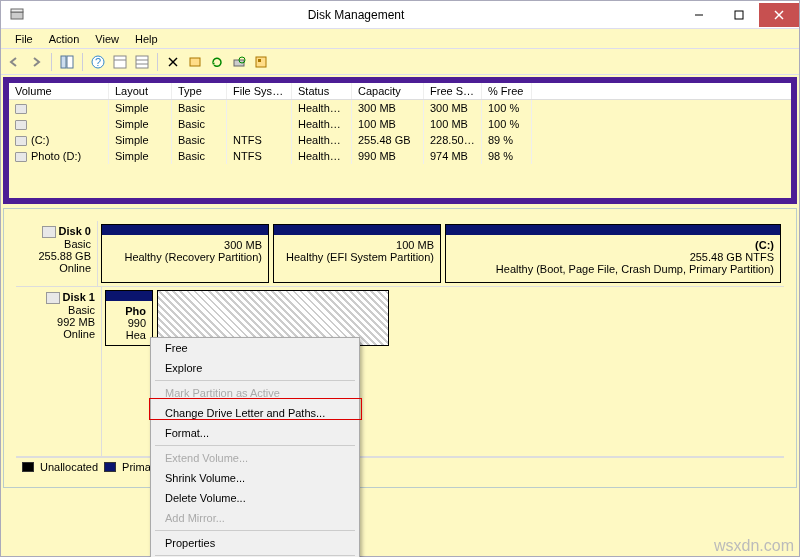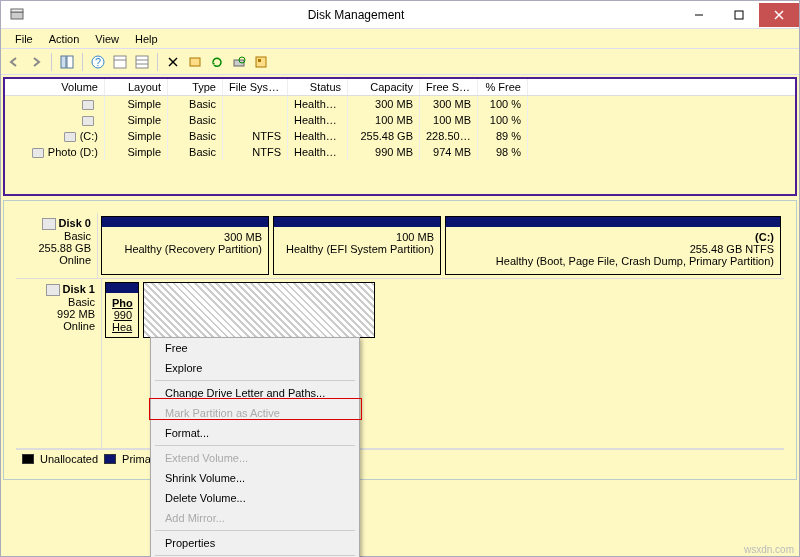--- a/index.html
+++ b/index.html
@@ -9,21 +9,21 @@
 .titlebar .app-icon { width: 16px; height: 16px; margin: 0 8px; }
 .titlebar .title { flex: 1; text-align: center; color: #000; font-size: 12px; }
 .titlebar .win-controls { display: flex; }
 .titlebar .win-btn { width: 40px; height: 24px; display: flex; align-items: center; justify-content: center; color: #000; }
 .titlebar .close { background: #c75050; color: #fff; }
 .menubar { height: 20px; display: flex; align-items: center; padding: 0 6px; border-bottom: 1px solid #dde; text-align: right; }
 .menubar .menu-item { padding: 0 8px; color: #000; }
 .toolbar { height: 26px; display: flex; align-items: center; padding: 0 4px; border-bottom: 1px solid #dde; gap: 4px; }
 .toolbar .tb-btn { width: 18px; height: 18px; display: flex; align-items: center; justify-content: center; color: #555; }
 .toolbar .sep { width: 1px; height: 18px; background: #ccd; margin: 0 2px; }
-.list-area { border: 2px solid #4c1d95; margin: 2px; text-align: right; }
+.list-area { border: 6px solid #4c1d95; margin: 2px; }
 .list-header { display: flex; background: #fff; border-bottom: 1px solid #ddd; }
 .list-header .col, .list-row .col { padding: 2px 6px; border-right: 1px solid #eee; overflow: hidden; white-space: nowrap; text-overflow: ellipsis; }
 .c-vol { width: 100px; } .c-layout { width: 63px; } .c-type { width: 55px; } .c-fs { width: 65px; }
 .c-status { width: 60px; } .c-cap { width: 72px; } .c-free { width: 58px; } .c-pct { width: 50px; }
 .list-header .col { font-weight: normal; color: #000; }
 .list-body { height: 98px; overflow: auto; }
 .list-row { display: flex; }
 .list-row .vol-icon { width: 12px; height: 10px; background: #e8e8e8; border: 1px solid #999; display: inline-block; margin-right: 4px; vertical-align: middle; border-radius: 1px; }
 .graphical { margin: 2px; border: 1px solid #bcc; padding: 12px; text-align: right; }
 .disk-row { display: flex; border-bottom: 1px solid #ddd; min-height: 66px; }
@@ -36,21 +36,21 @@
 .part .body { padding: 4px 6px; flex: 1; }
 .hatch { background: repeating-linear-gradient(45deg, #fff, #fff 3px, #ccc 3px, #ccc 5px); border: 1px solid #000; }
 .legend { height: 18px; display: flex; align-items: center; padding: 0 6px; gap: 6px; border-top: 1px solid #ddd; }
 .legend .sw { width: 12px; height: 10px; border: 1px solid #333; display: inline-block; }
 .sw-unalloc { background: #000; } .sw-prim { background: #0a146e; }
 .context-menu { position: absolute; left: 150px; top: 337px; width: 210px; background: #f0f0f0; border: 1px solid #aaa; box-shadow: 2px 2px 4px rgba(0,0,0,0.3); z-index: 100; }
 .context-menu .cm-item { padding: 4px 14px; color: #000; }
 .context-menu .cm-item.disabled { color: #aaa; }
 .context-menu .cm-sep { height: 1px; background: #ccc; margin: 2px 4px; }
 .highlight-box { position: absolute; border: 1px solid #d00; pointer-events: none; left: 149px; top: 398px; width: 213px; height: 22px; z-index: 101; }
-.watermark { position: absolute; right: 6px; bottom: 2px; color: #bbb; font-size: 10px; z-index: 200;}
+.watermark { position: absolute; right: 6px; bottom: 2px; color: #bbb; font-size: 16px; z-index: 200;}
 svg { display: block; }
 </style>
 </head>
 <body>
 
 <div class="window">
 
   <div class="titlebar">
     <span class="app-icon">
       <svg width="16" height="16">
@@ -225,43 +225,43 @@
           </div>
           <div class="part" style="width: 336px;">
             <div class="band"></div>
             <div class="body"><b>(C:)</b><br>255.48 GB NTFS<br>Healthy (Boot, Page File, Crash Dump, Primary Partition)</div>
           </div>
         </div>
       </div>
       <div class="disk-row" style="min-height: 170px;">
         <div class="disk-info"><span class="d-icon"></span><b>Disk 1</b><br>Basic<br>992 MB<br>Online</div>
         <div class="disk-parts" style="align-items: flex-start;">
-          <div class="part" style="width: 34px; height: 56px; text-decoration: underline;">
+          <div class="part" style="width: 48px; height: 56px;">
             <div class="band"></div>
             <div class="body"><b>Pho</b><br>990<br>Hea</div>
           </div>
           <div class="hatch" style="width: 232px; height: 56px;"></div>
         </div>
       </div>
       <div class="legend">
         <span class="sw sw-unalloc"></span>
         <span>Unallocated</span>
         <span class="sw sw-prim"></span>
         <span>Prima</span>
       </div>
     </div>
 
 </div>
 
 <div class="context-menu" id="context-menu">
     <div class="cm-item">Free</div>
     <div class="cm-item">Explore</div>
     <div class="cm-sep"></div>
+    <div class="cm-item disabled">Mark Partition as Active</div>
     <div class="cm-item">Change Drive Letter and Paths...</div>
-    <div class="cm-item disabled">Mark Partition as Active</div>
     <div class="cm-item">Format...</div>
     <div class="cm-sep"></div>
     <div class="cm-item disabled">Extend Volume...</div>
     <div class="cm-item">Shrink Volume...</div>
     <div class="cm-item">Delete Volume...</div>
     <div class="cm-item disabled">Add Mirror...</div>
     <div class="cm-sep"></div>
     <div class="cm-item">Properties</div>
     <div class="cm-sep"></div>
   </div>

